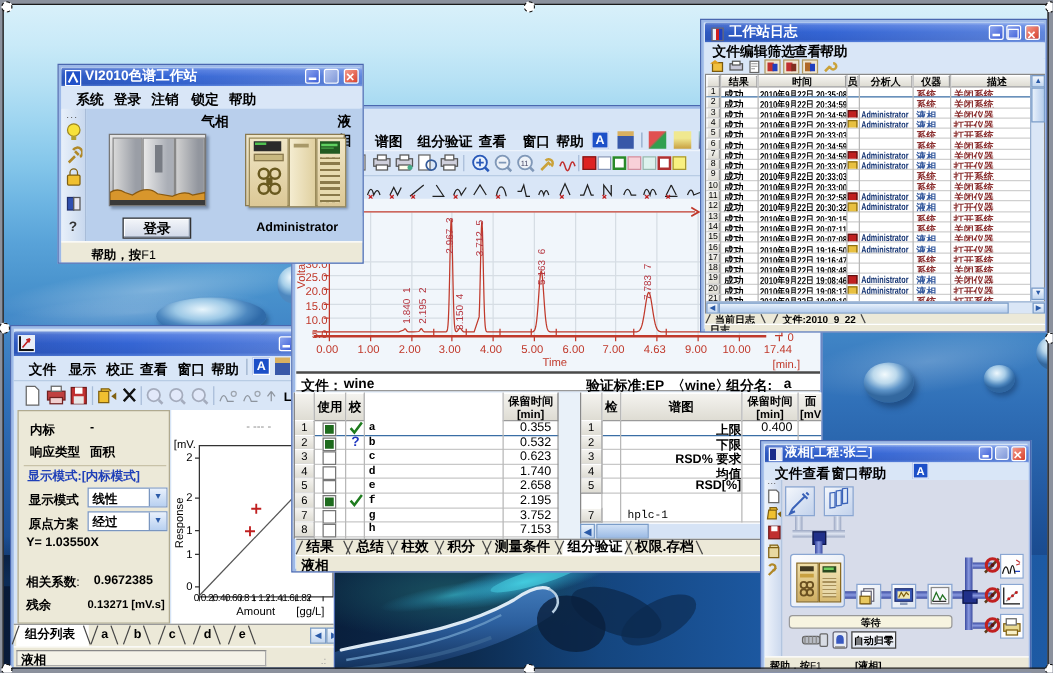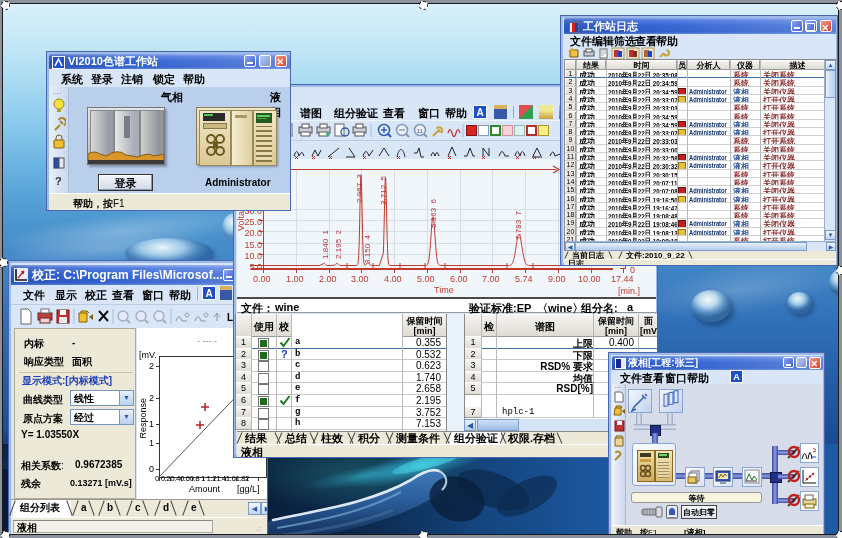--- a/index.html
+++ b/index.html
@@ -81,21 +81,20 @@
     <div class="a" style="left:784px;top:288px;width:25px;height:22px;border-radius:50%;background:radial-gradient(58% 55% at 42% 30%,#eef8fd,#a8cde8 45%,#4d86bd 80%,#2f66a0 100%);box-shadow:2px 3px 4px rgba(15,45,85,.45)"></div>
 </div>
 
 <div id="cal" class="win" style="left:8px;top:260px;width:260px;height:275px;font-size:11px">
     <div class="tb" style="left:2px;top:4px;width:256px;height:20px;line-height:20px;font-size:12px">
       <svg class="a" style="left:3px;top:3px" width="14" height="14" viewBox="0 0 14 14">
         <rect width="14" height="14" fill="#e8eef8"></rect>
         <path d="M2 1 v11 h11" stroke="#111" stroke-width="1.6" fill="none"></path>
         <path d="M4 10 L10 3 M10 3 l-3 1 m3 -1 l-1 3" stroke="#c02020" stroke-width="1.3" fill="none"></path>
       </svg>
-      <span style="position:absolute;left:21px"><span class="tofu">校正</span>: C:\Program Files\Microsof...</span>
       <span class="cb cbm" style="left:212px;top:4px"></span>
       <span class="a" style="left:215px;top:11px;width:6px;height:2px;background:#fff"></span>
     </div>
     <div class="b" style="left:2px;top:24px;width:256px;height:19px;background:#d9e6f7;font-size:11px">
       <span class="menu tofu" style="left:12px;top:3px">文件</span>
       <span class="menu tofu" style="left:44px;top:3px">显示</span>
       <span class="menu tofu" style="left:74px;top:3px">校正</span>
       <span class="menu tofu" style="left:101px;top:3px">查看</span>
       <span class="menu tofu" style="left:131px;top:3px">窗口</span>
       <span class="menu tofu" style="left:158px;top:3px">帮助</span>
@@ -136,21 +135,21 @@
         <text x="216" y="16" font-size="10" font-weight="bold" fill="#000">Level</text>
       </svg>
     </div>
     <div class="b" style="left:5px;top:67px;width:122px;height:171px;background:#ece9d8;border:1px solid #b0aa90;font-size:10px">
       <span class="a tofu" style="left:9px;top:8px">内标</span>
       <span class="a" style="left:57px;top:8px;font-weight:bold">-</span>
       <span class="a tofu" style="left:9px;top:26px">响应类型</span>
       <span class="a tofu" style="left:57px;top:26px">面积</span>
       <span class="a tofu" style="left:7px;top:45px;color:#2040b8">显示模式:[内标模式]</span>
       <div class="a" style="left:4px;top:43px;width:114px;height:1px;background:#c8c2a8"></div>
-      <span class="a tofu" style="left:8px;top:64px">曲线类型</span>
+      <span class="a tofu" style="left:8px;top:64px">显示模式</span>
       <div class="b" style="left:55px;top:61px;width:64px;height:16px;background:#fff;border:1px solid #7a96c0">
         <span class="a tofu" style="left:3px;top:1px">线性</span>
         <span class="b" style="right:0;top:0;width:14px;height:14px;background:linear-gradient(180deg,#e8f0fc,#b8d0f0);border-left:1px solid #7a96c0;color:#2a5aa8;font-size:7px;text-align:center;line-height:14px">▼</span>
       </div>
       <span class="a tofu" style="left:8px;top:83px">原点方案</span>
       <div class="b" style="left:55px;top:80px;width:64px;height:16px;background:#fff;border:1px solid #7a96c0">
         <span class="a tofu" style="left:3px;top:1px">经过</span>
         <span class="b" style="right:0;top:0;width:14px;height:14px;background:linear-gradient(180deg,#e8f0fc,#b8d0f0);border-left:1px solid #7a96c0;color:#2a5aa8;font-size:7px;text-align:center;line-height:14px">▼</span>
       </div>
       <span class="a" style="left:6px;top:100px;font-weight:bold">Y= 1.03550X</span>
@@ -449,21 +448,21 @@
   <span class="a" style="right:397px;top:166px">10.0</span>
   <span class="a" style="right:397px;top:177px">5.0</span>
   <span class="a" style="left:19px;top:189px">0.00</span>
   <span class="a" style="left:52px;top:189px">1.00</span>
   <span class="a" style="left:85px;top:189px">2.00</span>
   <span class="a" style="left:117px;top:189px">3.00</span>
   <span class="a" style="left:150px;top:189px">4.00</span>
   <span class="a" style="left:183px;top:189px">5.00</span>
   <span class="a" style="left:216px;top:189px">6.00</span>
   <span class="a" style="left:248px;top:189px">7.00</span>
-  <span class="a" style="left:281px;top:189px">5.74</span>
+  <span class="a" style="left:281px;top:189px">4.63</span>
   <span class="a" style="left:314px;top:189px">9.00</span>
   <span class="a" style="left:344px;top:189px">10.00</span>
   <span class="a" style="left:377px;top:189px">17.44</span>
   <span class="a" style="left:200px;top:200px">Time</span>
   <span class="a" style="left:384px;top:201px">[min.]</span>
   <span class="a" style="left:396px;top:180px">0</span>
   <span class="pk" style="left:87px;top:145px">1.840&nbsp;&nbsp;1</span>
   <span class="pk" style="left:100px;top:145px">2.195&nbsp;&nbsp;2</span>
   <span class="pk" style="left:121px;top:89px">2.967&nbsp;&nbsp;3</span>
   <span class="pk" style="left:129px;top:150px">3.150&nbsp;&nbsp;4</span>

